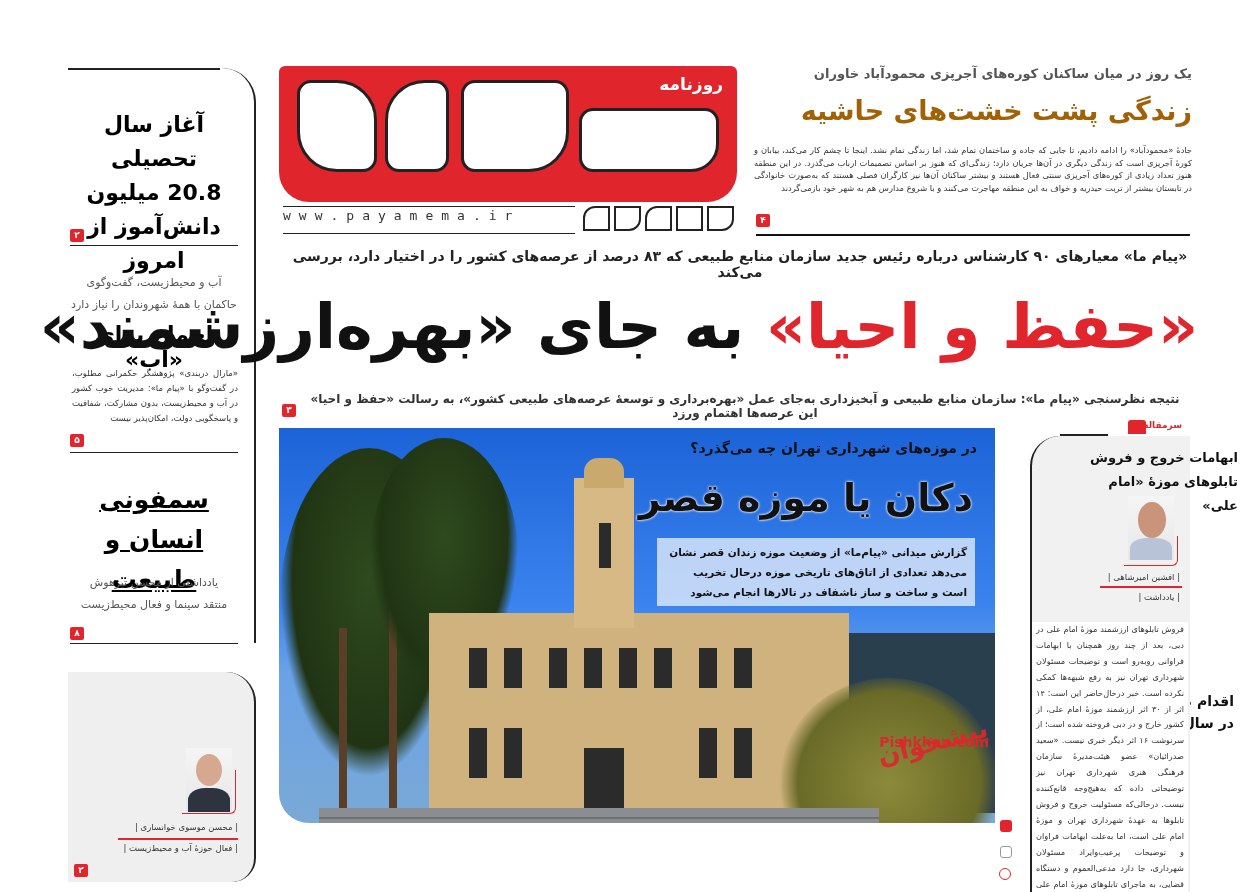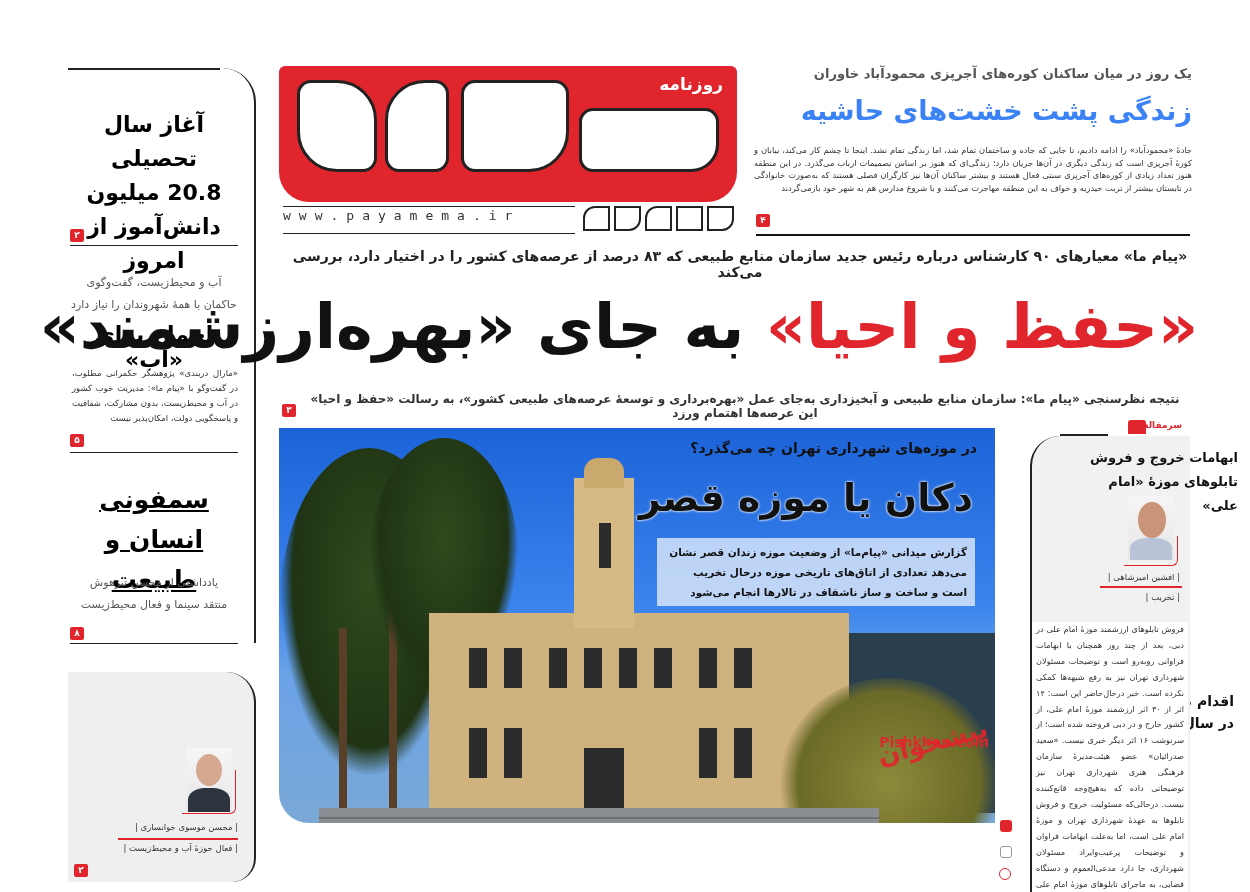--- a/index.html
+++ b/index.html
@@ -26,21 +26,21 @@
   .masthead { position: absolute; left: 279px; top: 66px; width: 458px; height: 136px; background: #e0252c; border-radius: 6px 6px 30px 30px; overflow: hidden; }
   .masthead .logo-block { position: absolute; background: #fff; border: 3px solid #222; }
   .masthead .rooz { position: absolute; right: 14px; top: 8px; color: #fff; font-weight: bold; font-size: 17px; }
   .masthead .info { position: absolute; left: 0; right: 0; bottom: 6px; color: #fff; font-size: 9px; text-align: center; letter-spacing: 0.5px; }
   .website { position: absolute; left: 283px; top: 208px; width: 290px; font-family: "DejaVu Sans Mono", monospace; font-size: 13px; letter-spacing: 8px; color: #333; direction: ltr; }
   .boxes { position: absolute; left: 583px; top: 206px; display: flex; gap: 4px; direction: ltr; }
   .boxes span { width: 27px; height: 25px; border: 2px solid #222; display: block; }
 
   
   .tr-kicker { position: absolute; right: 58px; top: 66px; font-size: 13px; font-weight: bold; color: #555; }
-  .tr-title { position: absolute; right: 58px; top: 95px; font-size: 27px; font-weight: bold; color: #3b82f6; }
+  .tr-title { position: absolute; right: 58px; top: 95px; font-size: 27px; font-weight: bold; color: #a16207; }
   .tr-body { position: absolute; right: 58px; top: 144px; width: 438px; font-size: 8.3px; line-height: 12.5px; color: #333; text-align: justify; }
 
   
   .main-kicker { position: absolute; left: 290px; width: 900px; top: 248px; font-size: 14px; font-weight: bold; color: #222; text-align: center; }
   .main-headline { position: absolute; left: 278px; width: 920px; top: 282px; font-size: 62px; font-weight: bold; text-align: center; letter-spacing: -1px; line-height: 90px; white-space: nowrap; }
   .main-headline .red { color: #e0252c; }
   .main-sub { position: absolute; left: 300px; width: 890px; top: 392px; font-size: 12px; font-weight: bold; color: #333; text-align: center; }
 
   
   .photo { position: absolute; left: 279px; top: 428px; width: 716px; height: 395px; overflow: hidden; border-bottom-left-radius: 30px;
@@ -212,14 +212,14 @@
   <div>ابهامات خروج و فروش</div>
   <div>تابلوهای موزهٔ «امام علی»</div>
 </div>
 <div class="avatar" style="left:1128px; top:496px; width:46px; height:64px;">
   <div class="shoulders" style="left:2px; top:42px; width:42px; height:26px; background:#b9c3d8;"></div>
   <div class="head" style="left:10px; top:6px; width:28px; height:36px; background:#c99479;"></div>
 </div>
 <div class="avatar-frame" style="left:1124px; top:536px; width:54px; height:30px;"></div>
 <div class="byline" style="right:70px; top:572px;text-align:center;">| افشین امیرشاهی |</div>
 <div class="byline-rule" style="left:1100px; top:586px; width:82px;"></div>
-<div class="byline" style="right:70px; top:592px;">| تخریب |</div>
+<div class="byline" style="right:70px; top:592px;">| یادداشت |</div>
 <div class="editorial-body">فروش تابلوهای ارزشمند موزهٔ امام علی در دبی، بعد از چند روز همچنان با ابهامات فراوانی روبه‌رو است و توضیحات مسئولان شهرداری تهران نیز به رفع شبهه‌ها کمکی نکرده است. خبر درحال‌حاضر این است: ۱۴ اثر از ۳۰ اثر ارزشمند موزهٔ امام علی، از کشور خارج و در دبی فروخته شده است؛ از سرنوشت ۱۶ اثر دیگر خبری نیست. «سعید صدرائیان» عضو هیئت‌مدیرهٔ سازمان فرهنگی هنری شهرداری تهران نیز توضیحاتی داده که به‌هیچ‌وجه قانع‌کننده نیست. درحالی‌که مسئولیت خروج و فروش تابلوها به عهدهٔ شهرداری تهران و موزهٔ امام علی است، اما به‌علت ابهامات فراوان و توضیحات پرعیب‌وایراد مسئولان شهرداری، جا دارد مدعی‌العموم و دستگاه قضایی، به ماجرای تابلوهای موزهٔ امام علی وارد شده و ضمن بررسی پرونده، گزارش دقیقی در اختیار رسانه‌ها و افکار عمومی قرار دهد. قاعدتاً باید اسم شورای شهر تهران نیز برای</div>
 
 </body></html>

